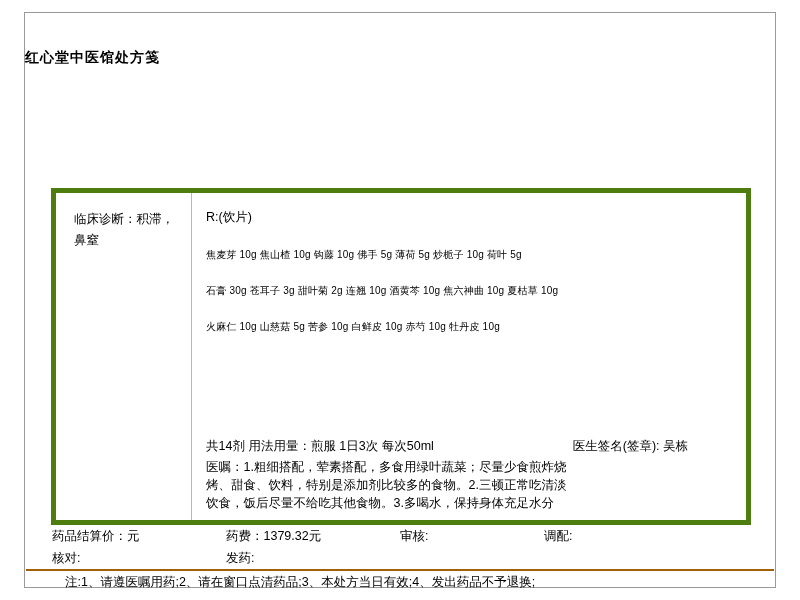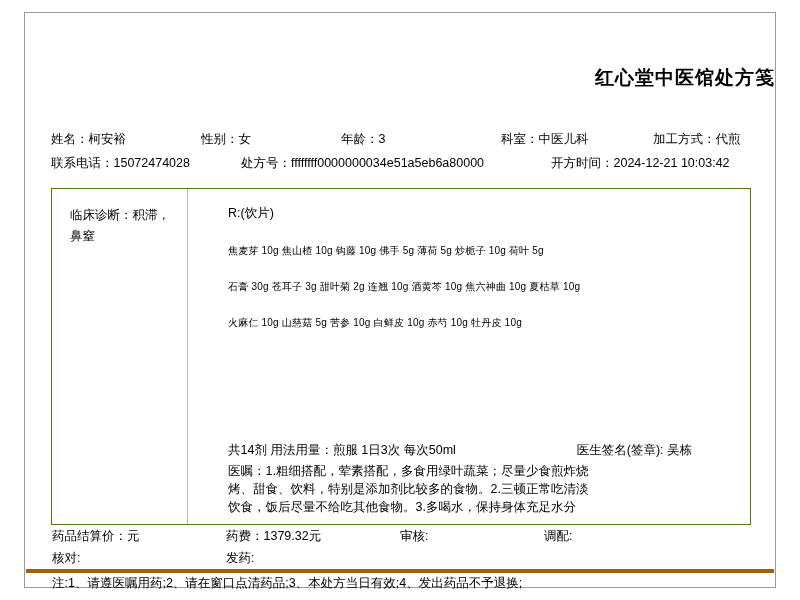--- a/index.html
+++ b/index.html
@@ -21,25 +21,25 @@
     position: absolute;
     left: 24px;
     top: 12px;
     width: 752px;
     height: 576px;
     border: 1px solid #9a9a9a;
     box-sizing: border-box;
     background: #fff;
   }
   .title {
-    text-align: right;
-    font-size: 19px;
+    text-align: left;
+    font-size: 14px;
     font-weight: bold;
     color: #000;
-    margin-top: 52px;
+    margin-top: 36px;
     letter-spacing: 1px;
   }
   .meta {
     margin-top: 36px;
     padding: 0 26px;
     font-size: 12.5px;
     color: #000;
   }
   .meta-row {
     display: flex;
@@ -56,24 +56,23 @@
   .r2 .c1 { width: 190px; }
   .r2 .c2 { width: 310px; }
   .r2 .c3 { width: auto; }
 
   .rx-box {
     position: absolute;
     left: 26px;
     top: 175px;
     width: 700px;
     height: 337px;
-    border: 1px solid #4d7c0f;
+    border: 5px solid #4d7c0f;
     box-sizing: border-box;
     display: flex;
-    gap: 26px;
   }
   .diag {
     width: 136px;
     border-right: 1px solid #b8b8b8;
     box-sizing: border-box;
     padding: 16px 10px 0 18px;
     font-size: 12.5px;
     line-height: 1.7;
     color: #000;
   }
@@ -125,50 +124,36 @@
     height: 22px;
     padding: 0 26px;
     box-sizing: border-box;
     gap: 24px;
   }
   .b-row .c1 { width: 150px; }
   .b-row .c2 { width: 150px; }
   .b-row .c3 { width: 120px; }
   .b-row .c4 { width: auto; }
   .note-row {
-    padding: 0 26px;
+    padding: 0 39px;
     height: 24px;
     display: flex;
     align-items: center;
-    border-top: 4px solid #a16207;
+    border-top: 2px solid #a16207;
     box-sizing: border-box;
   }
 </style>
 </head>
 <body>
 
 <div class="page">
   <div class="sheet">
 
     <div class="title">红心堂中医馆处方笺</div>
 
-    <div class="meta">
-      <div class="meta-row r1">
-        <span class="cell c1">姓名：柯安裕</span>
-        <span class="cell c2">性别：女</span>
-        <span class="cell c3">年龄：3</span>
-        <span class="cell c4">科室：中医儿科</span>
-        <span class="cell c5">加工方式：代煎</span>
-      </div>
-      <div class="meta-row r2">
-        <span class="cell c1">联系电话：15072474028</span>
-        <span class="cell c2">处方号：ffffffff0000000034e51a5eb6a80000</span>
-        <span class="cell c3">开方时间：2024-12-21 10:03:42</span>
-      </div>
-    </div>
 
     <div class="rx-box">
       <div class="diag">临床诊断：积滞，鼻窒</div>
       <div class="rx-main">
         <div class="rx-head">R:(饮片)</div>
         <div class="herb-line">焦麦芽 10g  焦山楂 10g  钩藤 10g  佛手 5g  薄荷 5g  炒栀子 10g  荷叶 5g</div>
         <div class="herb-line">石膏 30g  苍耳子 3g  甜叶菊 2g  连翘 10g  酒黄芩 10g  焦六神曲 10g  夏枯草 10g</div>
         <div class="herb-line">火麻仁 10g  山慈菇 5g  苦参 10g  白鲜皮 10g  赤芍 10g  牡丹皮 10g</div>
 
         <div class="rx-footer">

